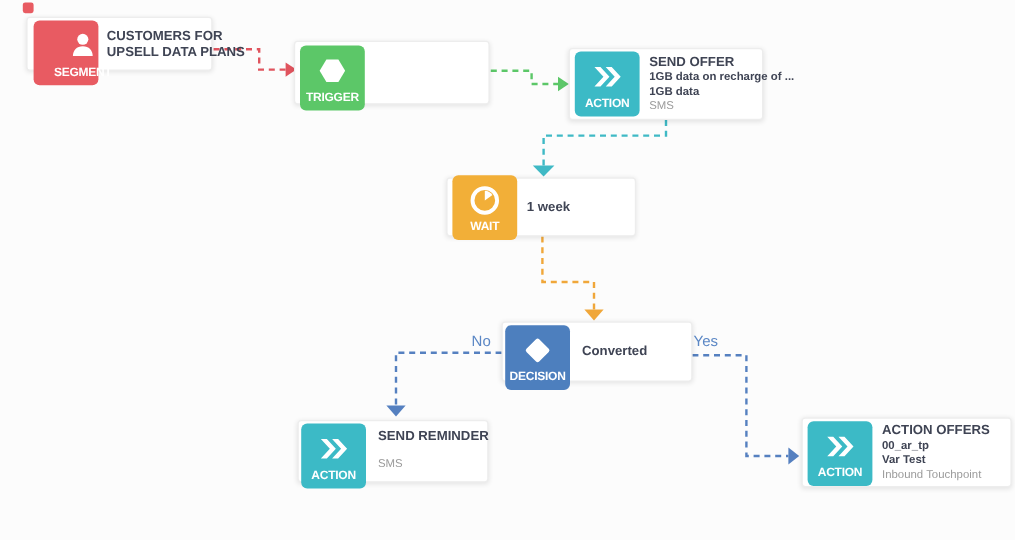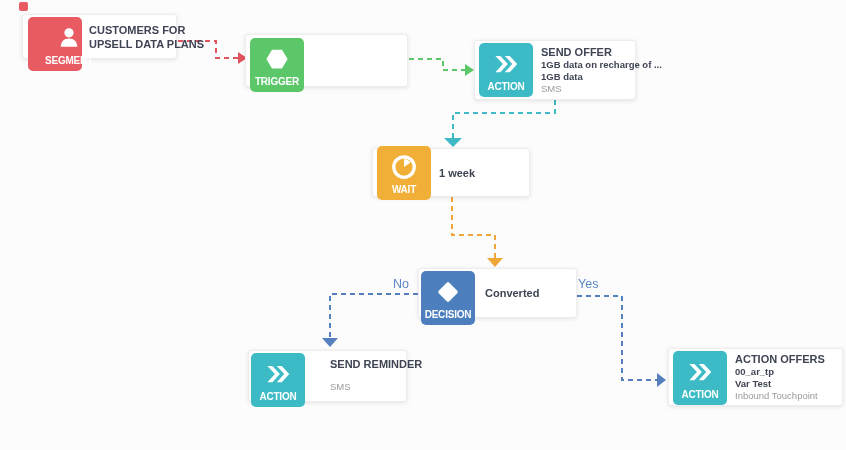--- a/index.html
+++ b/index.html
@@ -149,21 +149,21 @@
   <div class="node-card" style="left:248px;top:350px;width:159px;height:52px;">
     <div class="node-icon ic-action" style="left:2px;top:2px;">
       <span class="glyph">
         <svg width="30" height="30" viewBox="0 0 24 24">
           <path d="M3.5 5.5 L9.5 12 L3.5 18.5 L7.5 18.5 L13.5 12 L7.5 5.5 Z" fill="#fff"></path>
           <path d="M11 5.5 L17 12 L11 18.5 L15 18.5 L21 12 L15 5.5 Z" fill="#fff"></path>
         </svg>
       </span>
       <span class="type-label">ACTION</span>
     </div>
-    <div class="card-body" style="justify-content:space-between;padding:6px 0 8px 0;box-sizing:border-box;margin-left:15px;">
+    <div class="card-body" style="justify-content:space-between;padding:6px 0 8px 0;box-sizing:border-box;">
       <span class="card-title">SEND REMINDER</span>
       <span class="card-channel">SMS</span>
     </div>
   </div>
 
   <div class="node-card" style="left:668px;top:348px;width:175px;height:58px;">
     <div class="node-icon ic-action" style="left:4px;top:2px;">
       <span class="glyph">
         <svg width="30" height="30" viewBox="0 0 24 24">
           <path d="M3.5 5.5 L9.5 12 L3.5 18.5 L7.5 18.5 L13.5 12 L7.5 5.5 Z" fill="#fff"></path>

